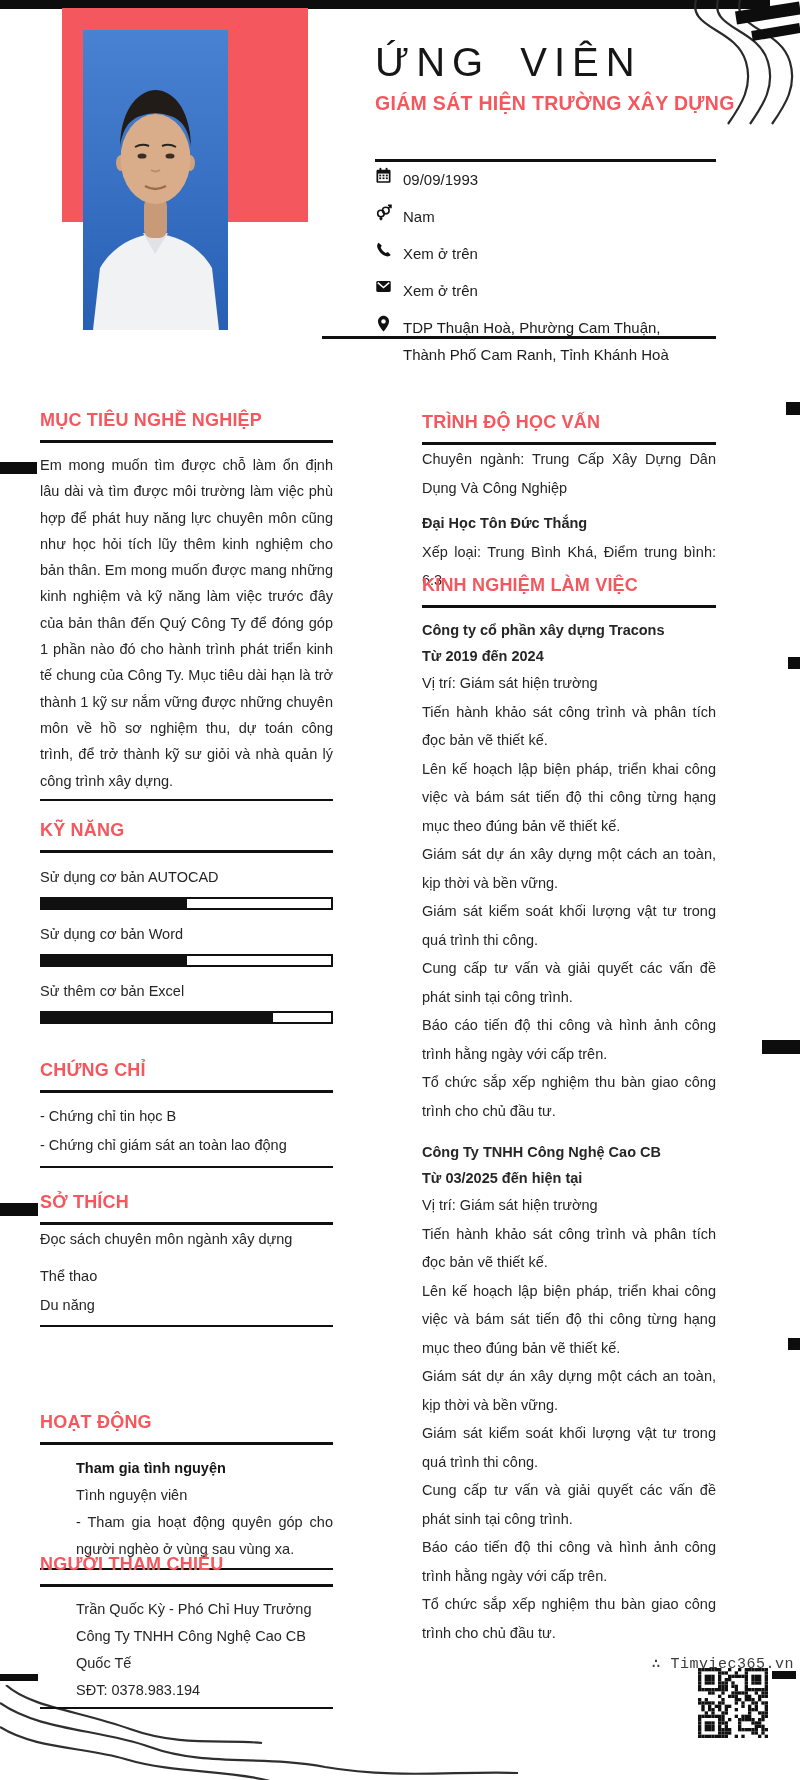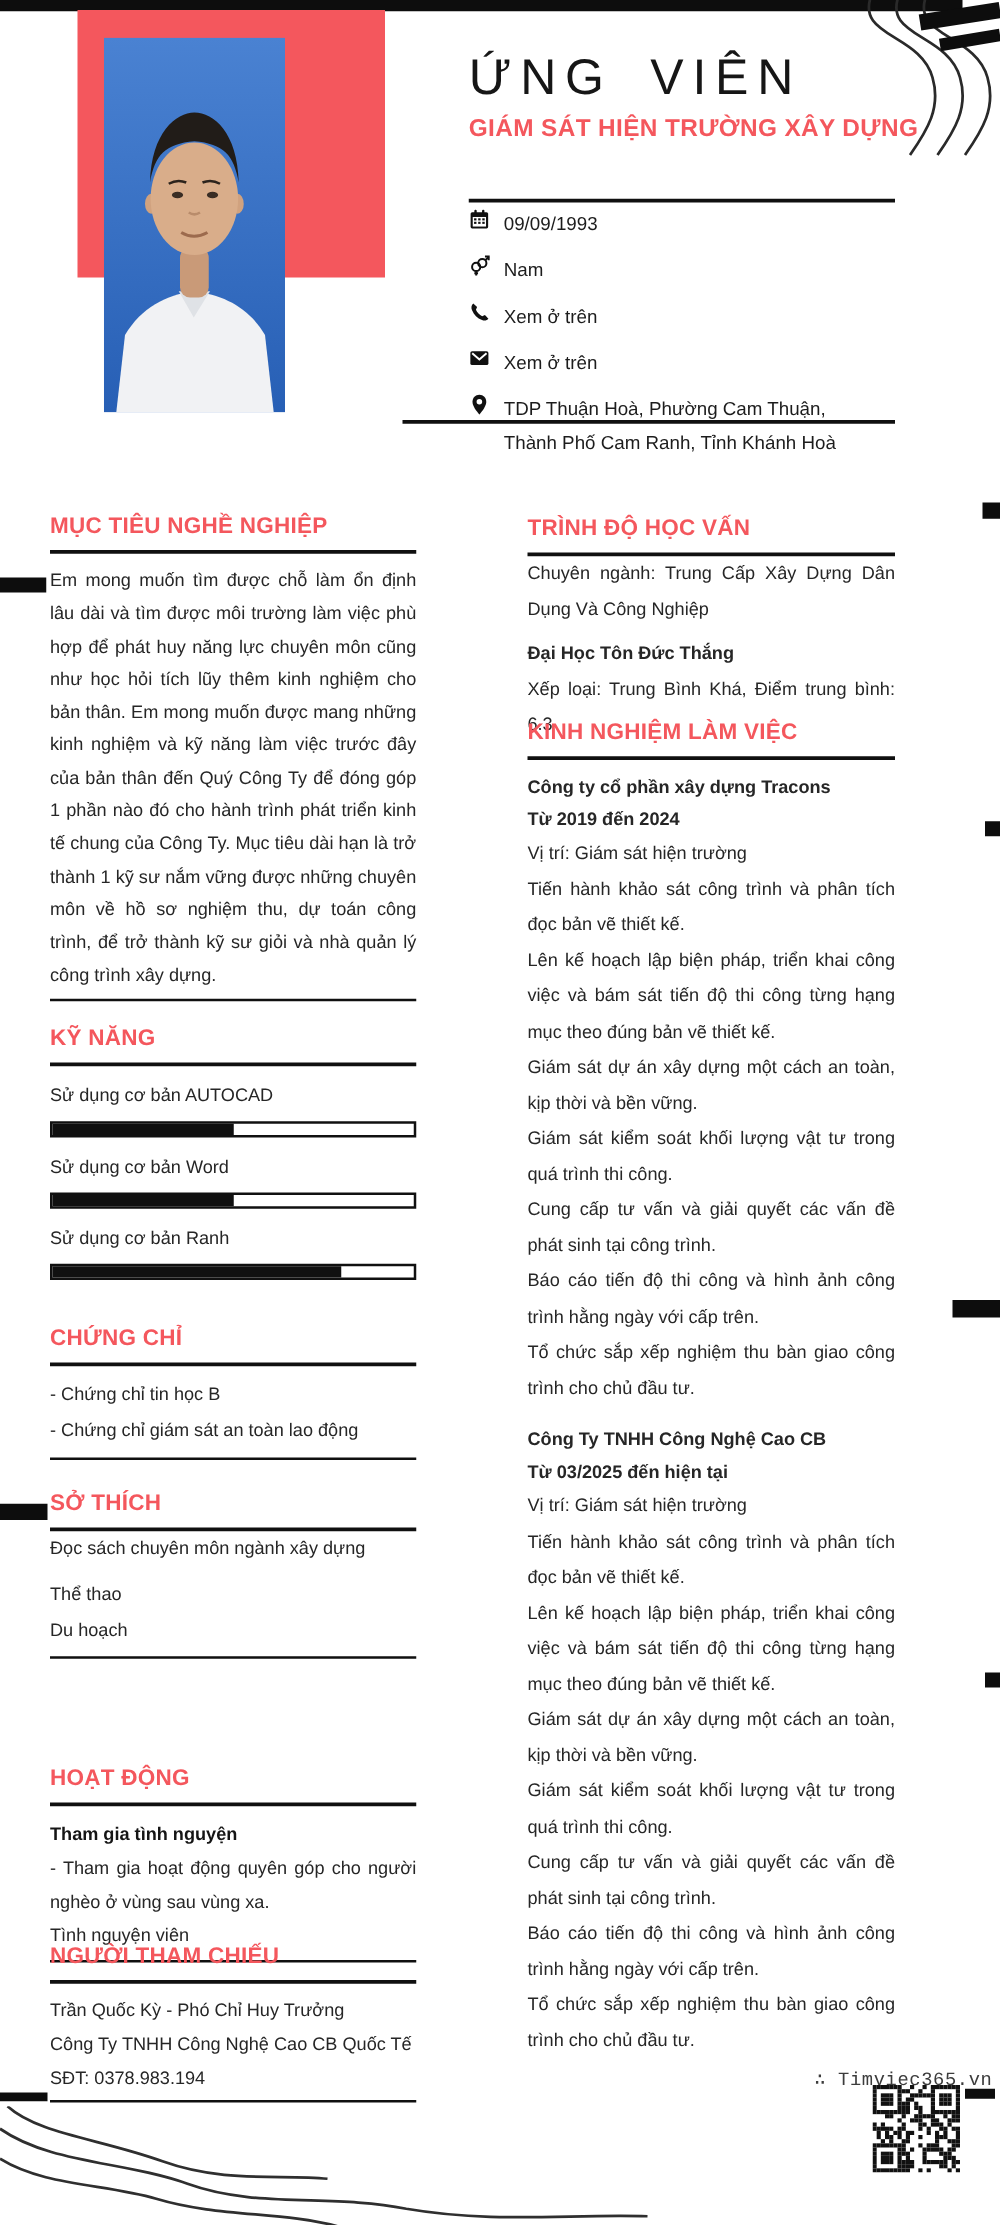--- a/index.html
+++ b/index.html
@@ -21,21 +21,21 @@
   .c-icon{width:17px;height:17px;flex:0 0 17px;margin-top:1px;}
   .c-text{font-size:15px;line-height:27px;color:#1c1c1c;max-width:315px;}
   
   .lsec{left:40px;width:293px;position:absolute;}
   .rsec{left:422px;width:294px;position:absolute;}
   .sec-h{font-size:18px;font-weight:700;color:#f4575d;letter-spacing:.2px;}
   .hr2{height:3px;background:#101010;margin-top:9px;}
   .hr1{height:2px;background:#101010;}
   .body-p{font-size:14.5px;line-height:26.3px;text-align:justify;color:#262626;margin-top:9px;}
   .line15{font-size:14.5px;line-height:29px;color:#262626;}
-  .line27{font-size:14.5px;line-height:27px;color:#262626;}
+  .line27{font-size:14.5px;line-height:27px;color:#262626;margin-left:36px;}
   .bold{font-weight:700;color:#151515;}
   .skill{margin-top:16px;}
   .skill-label{font-size:14.5px;color:#262626;margin-bottom:12px;}
   .skill-bar{height:13px;border:2px solid #101010;box-sizing:border-box;background:#fff;}
   .skill-fill{height:100%;background:#101010;}
   .duty{font-size:14.5px;line-height:28.5px;text-align:justify;color:#262626;margin:0;}
   .jmeta{font-size:14.5px;line-height:28.5px;color:#262626;}
   .edu-line{font-size:14.5px;line-height:28.5px;text-align:justify;color:#262626;}
   
   .mark{background:#0d0d0d;position:absolute;}
@@ -170,50 +170,50 @@
         <div class="skill-fill" style="width: 50%;"></div>
       </div>
   </div>
   <div class="skill">
     <div class="skill-label">Sử dụng cơ bản Word</div>
     <div class="skill-bar">
         <div class="skill-fill" style="width: 50%;"></div>
       </div>
   </div>
   <div class="skill">
-    <div class="skill-label">Sử dụng cơ bản Ranh</div>
+    <div class="skill-label">Sử thêm cơ bản Excel</div>
     <div class="skill-bar">
         <div class="skill-fill" style="width: 80%;"></div>
       </div>
   </div>
 </div>
 
 <div class="lsec" style="top:1060px;">
   <div class="sec-h">CHỨNG CHỈ</div>
   <div class="hr2"></div>
   <div class="line15" style="margin-top:9px;">- Chứng chỉ tin học B</div>
   <div class="line15">- Chứng chỉ giám sát an toàn lao động</div>
   <div class="hr1" style="margin-top:6px;"></div>
 </div>
 
 <div class="lsec" style="top:1192px;">
   <div class="sec-h">SỞ THÍCH</div>
   <div class="hr2"></div>
   <div class="line15">Đọc sách chuyên môn ngành xây dựng</div>
   <div class="line15" style="margin-top:8px;">Thể thao</div>
-  <div class="line15">Du hoạch</div>
+  <div class="line15">Du năng</div>
   <div class="hr1" style="margin-top:5px;"></div>
 </div>
 
 <div class="lsec" style="top:1412px;">
   <div class="sec-h">HOẠT ĐỘNG</div>
   <div class="hr2"></div>
   <div class="line27 bold" style="margin-top:10px;">Tham gia tình nguyện</div>
+  <div class="line27">Tình nguyện viên</div>
   <div class="line27" style="text-align:justify;">- Tham gia hoạt động quyên góp cho người nghèo ở vùng sau vùng xa.</div>
-  <div class="line27">Tình nguyện viên</div>
   <div class="hr1" style="margin-top:5px;"></div>
 </div>
 
 <div class="lsec" style="top:1554px;">
   <div class="sec-h">NGƯỜI THAM CHIẾU</div>
   <div class="hr2"></div>
   <div class="line27" style="margin-top:9px;">Trần Quốc Kỳ - Phó Chỉ Huy Trưởng</div>
   <div class="line27">Công Ty TNHH Công Nghệ Cao CB Quốc Tế</div>
   <div class="line27">SĐT: 0378.983.194</div>
   <div class="hr1" style="margin-top:3px;"></div>

